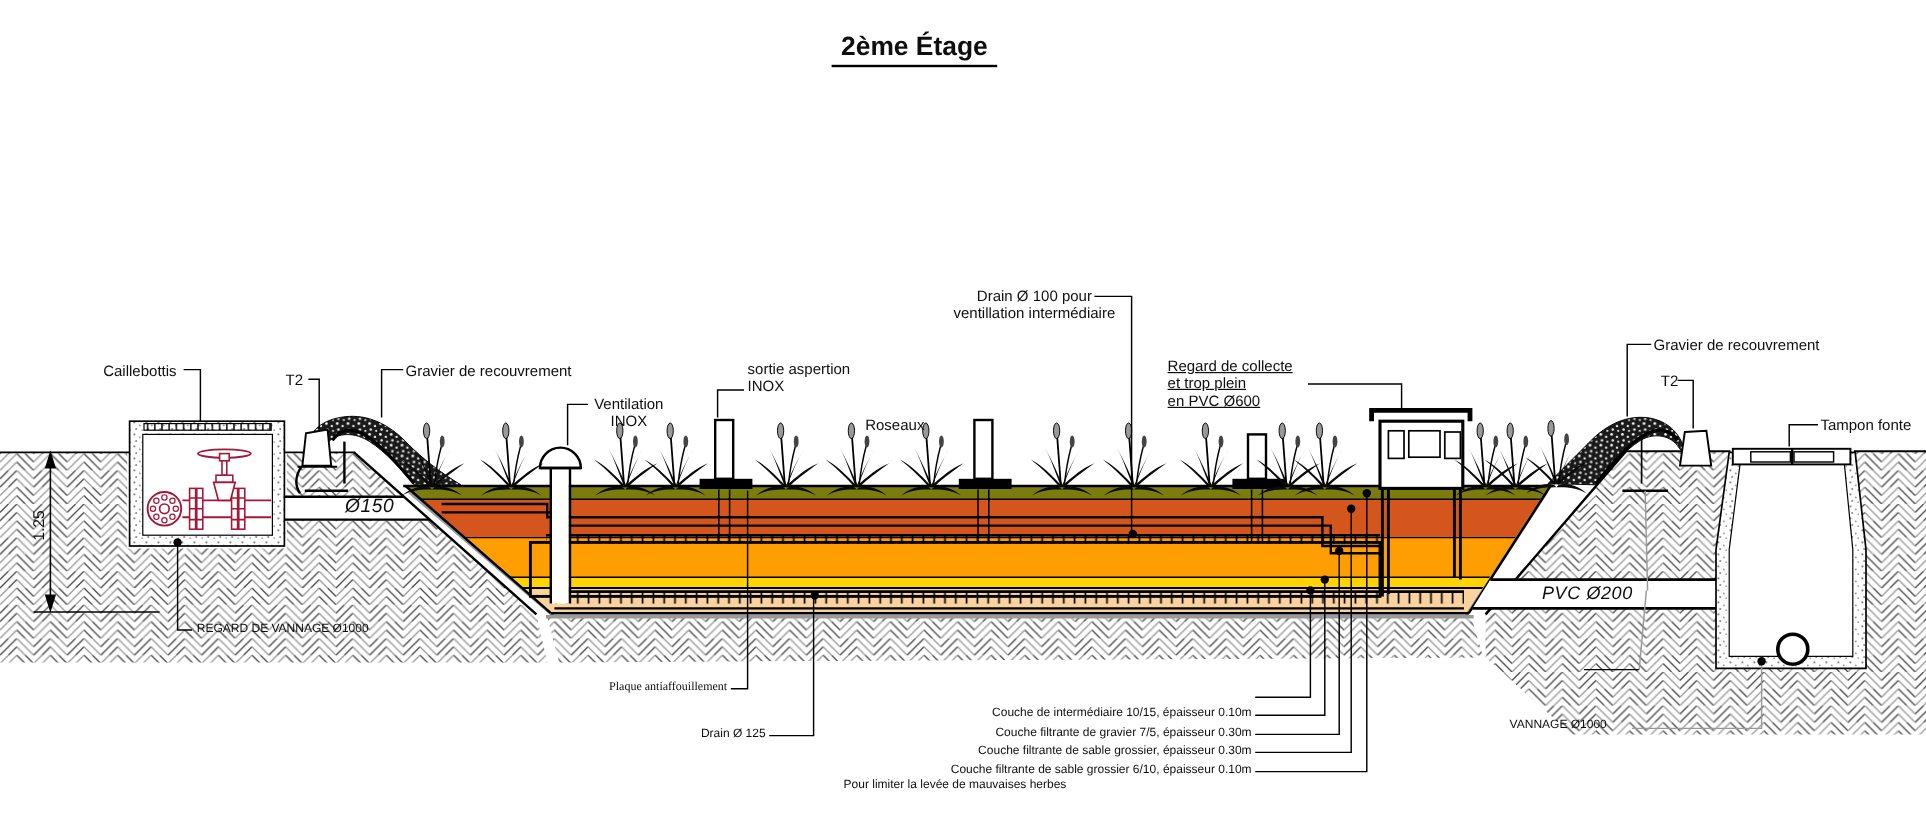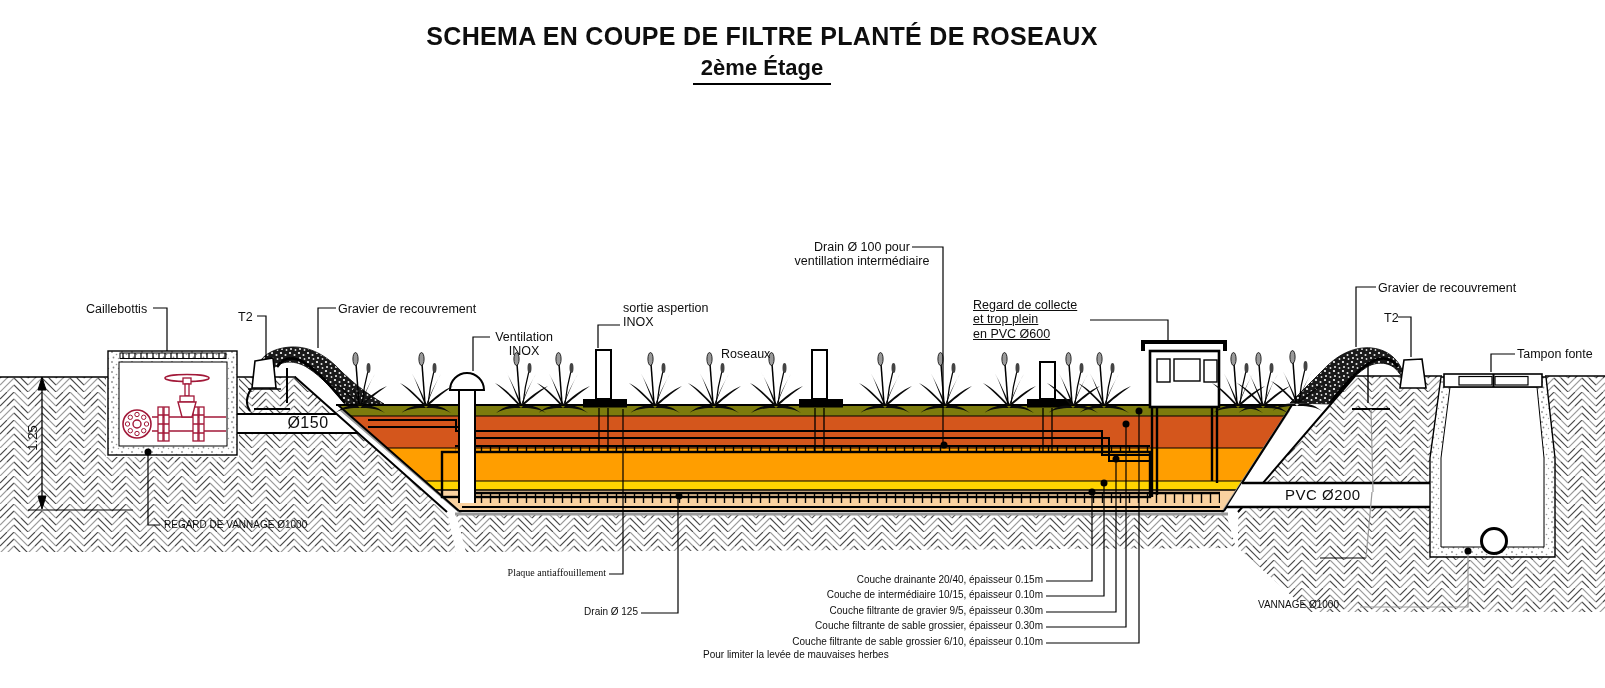--- a/index.html
+++ b/index.html
@@ -7,21 +7,21 @@
           font-family:"Liberation Sans", sans-serif;color:#0e0e0e;}
   .canvas svg{position:absolute;left:0;top:0;}
   .lbl{position:absolute;font-size:12.5px;line-height:1.14;white-space:nowrap;}
   .lbl13{position:absolute;font-size:10px;line-height:1.15;white-space:nowrap;}
   .title-wrap{position:absolute;left:0;top:22px;width:1524px;text-align:center;}
   .title-1{font-size:25px;font-weight:bold;letter-spacing:.3px;}
   .title-2{font-size:22px;font-weight:bold;margin-top:4px;}
   .title-2 span{display:inline-block;border-bottom:2.5px solid #000;padding:0 8px 2px;}
   .ctr{text-align:center;}
   .rgt{text-align:right;}
-  .pipe-txt{position:absolute;font-size:16px;letter-spacing:.5px;}
+  .pipe-txt{position:absolute;font-size:16px;letter-spacing:.5px;font-style:italic;}
   .dim-v{position:absolute;left:2px;top:430px;width:62px;height:16px;text-align:center;
          font-size:13px;transform:rotate(-90deg);transform-origin:50% 50%;}
 </style>
 </head>
 <body>
 
 <div class="canvas">
 
 <svg width="1605" height="688" viewBox="0 0 1605 688">
   <defs>
@@ -299,21 +299,20 @@
 
   <g stroke="#000" fill="#000">
     <path d="M42,381 V505" stroke-width="1.3" fill="none"></path>
     <polygon points="42,377 38,390 46,390"></polygon>
     <polygon points="42,509 38,496 46,496"></polygon>
     <path d="M28,510 H133" stroke-width="1.1" fill="none"></path>
   </g>
 </svg>
 
 <div class="title-wrap">
-  <div class="title-1">SCHEMA EN COUPE DE FILTRE PLANTÉ DE ROSEAUX</div>
   <div class="title-2"><span>2ème Étage</span></div>
 </div>
 
 <div class="lbl" style="left:86px;top:302px;">Caillebottis</div>
 <div class="lbl" style="left:238px;top:310px;">T2</div>
 <div class="lbl" style="left:338px;top:302px;">Gravier de recouvrement</div>
 
 <div class="lbl ctr" style="left:488px;top:330px;width:72px;">
   <div>Ventilation</div>
   <div>INOX</div>
@@ -343,22 +342,21 @@
 
 <div class="pipe-txt" style="left:262px;top:414px;width:92px;text-align:center;">Ø150</div>
 <div class="pipe-txt" style="left:1285px;top:486px;width:104px;text-align:left;font-size:15px;">PVC Ø200</div>
 
 <div class="dim-v">1.25</div>
 
 <div class="lbl13" style="left:164px;top:519px;">REGARD DE VANNAGE Ø1000</div>
 <div class="lbl13 rgt" style="left:446px;top:567px;width:160px;font-family:Liberation Serif, serif;">Plaque antiaffouillement</div>
 <div class="lbl13 rgt" style="left:552px;top:606px;width:86px;">Drain Ø 125</div>
 
-<div class="lbl13 rgt" style="left:693px;top:574px;width:350px;">Couche drainante 20/40, épaisseur 0.15m</div>
 <div class="lbl13 rgt" style="left:693px;top:589px;width:350px;">Couche de intermédiaire 10/15, épaisseur 0.10m</div>
-<div class="lbl13 rgt" style="left:693px;top:605px;width:350px;">Couche filtrante de gravier 9/5, épaisseur 0.30m</div>
+<div class="lbl13 rgt" style="left:693px;top:605px;width:350px;">Couche filtrante de gravier 7/5, épaisseur 0.30m</div>
 <div class="lbl13 rgt" style="left:693px;top:620px;width:350px;">Couche filtrante de sable grossier, épaisseur 0.30m</div>
 <div class="lbl13 rgt" style="left:693px;top:636px;width:350px;">Couche filtrante de sable grossier 6/10, épaisseur 0.10m</div>
 <div class="lbl13" style="left:703px;top:649px;">Pour limiter la levée de mauvaises herbes</div>
 
 <div class="lbl13" style="left:1258px;top:599px;">VANNAGE Ø1000</div>
 
 </div>
 
 </body></html>

